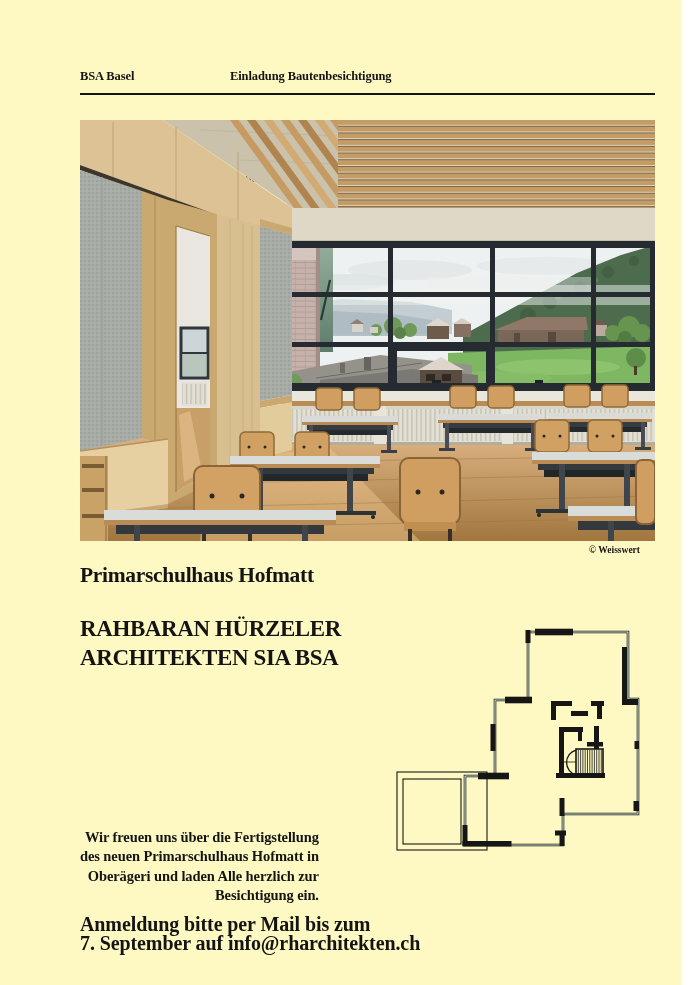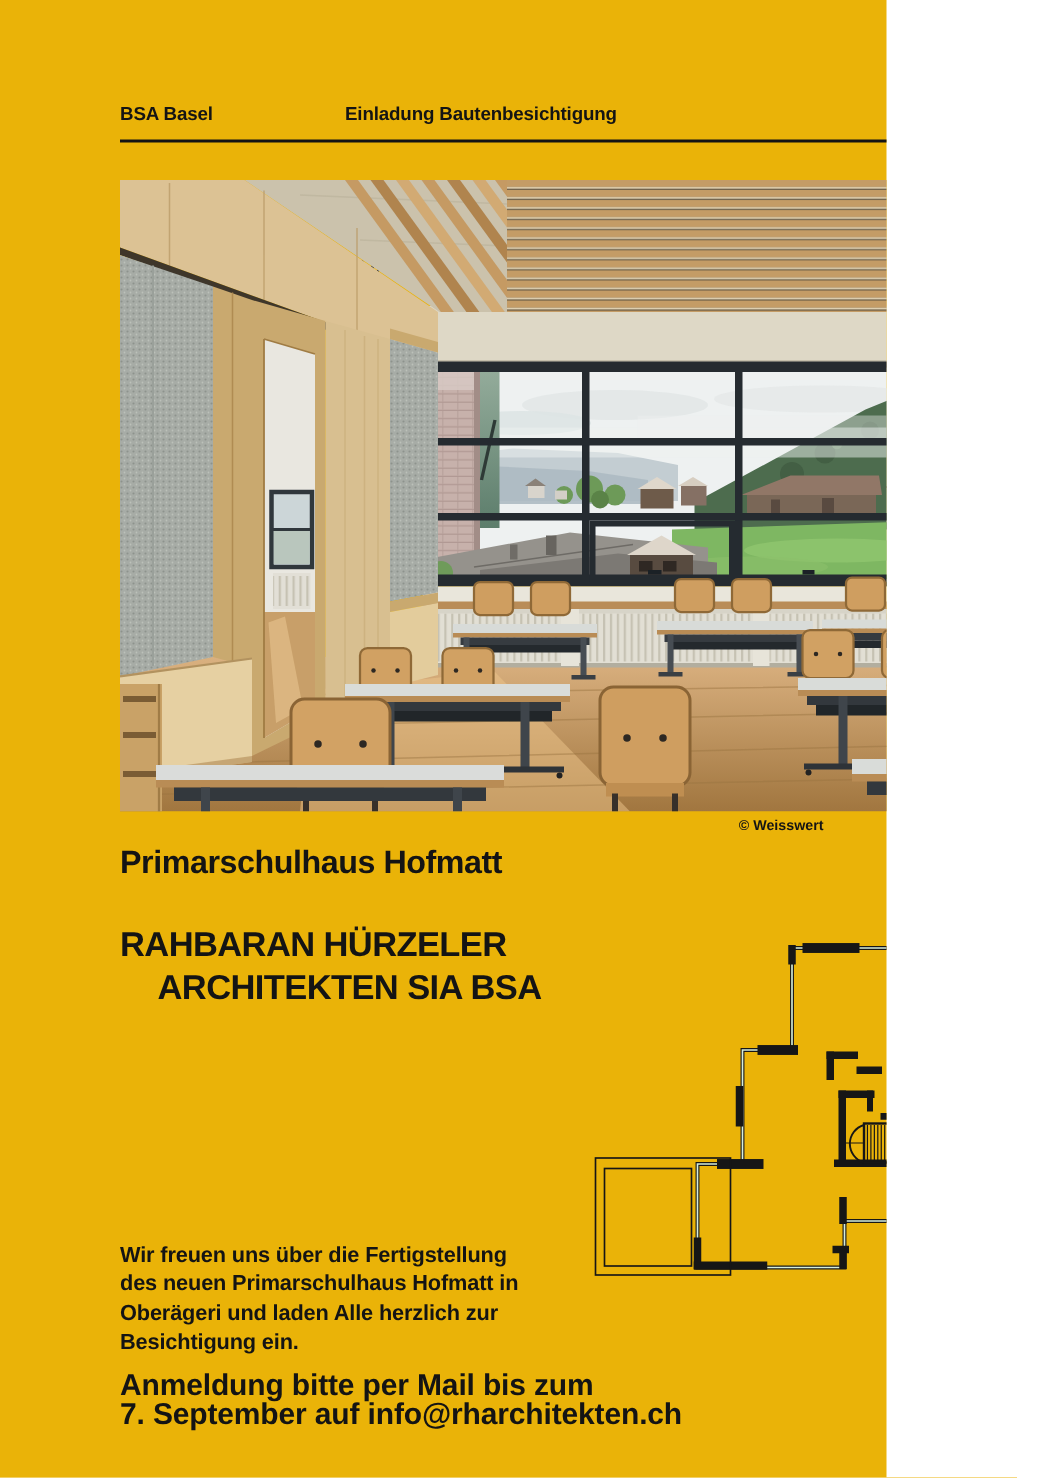--- a/index.html
+++ b/index.html
@@ -1,30 +1,30 @@
 <!DOCTYPE html>
 <html><head>
 <meta charset="utf-8">
 <style>
   html,body{margin:0;padding:0;}
   .page{
-    position:relative; width:591px; height:985px; overflow:hidden;
-    background:#eab308; color:#141414;
-    font-family:Liberation Sans, sans-serif;
+    position:relative; width:682px; height:985px; overflow:hidden;
+    background:#fef9c3; color:#141414;
+    font-family:Liberation Serif, serif;
     -webkit-font-smoothing:antialiased;
   }
   .abs{position:absolute;}
   .hdr{font-size:12.5px; font-weight:700; line-height:17px; letter-spacing:-0.1px; white-space:pre;}
   .rule{left:80px; top:93px; width:575px; height:2px; background:#141414;}
   .photo{left:80px; top:120px; width:575px; height:421px;}
   .credit{top:545px; right:42px; font-size:9.5px; font-weight:700; letter-spacing:0;text-align:center;}
   .title{left:80px; top:563px; font-size:21.5px; font-weight:600; letter-spacing:-0.3px; margin:0;}
   .architects{left:80px; top:615px; font-size:23px; font-weight:800; line-height:28.5px; letter-spacing:-0.4px; margin:0;}
   .details{left:80px; top:697px; font-size:20.5px; font-weight:700; line-height:28px; letter-spacing:-0.3px;}
-  .bodytext{left:80px; top:828px; font-size:14.5px; font-weight:700; line-height:19.3px; letter-spacing:-0.1px; margin:0;}
+  .bodytext{left:80px; top:828px; font-size:14.5px; font-weight:700; line-height:19.3px; letter-spacing:-0.1px; margin:0;text-align:right;}
   .signup{left:80px; top:915px; font-size:20px; font-weight:700; line-height:19.3px; letter-spacing:-0.1px; margin:0;}
   .email{color:inherit; text-decoration:none;}
   .plan{left:385px; top:615px;}
 </style>
 </head>
 <body>
 
 <div class="page">
 
   <header>
@@ -367,21 +367,21 @@
           </g>
     </g>
   </svg>
   </figure>
 
   <div class="abs credit">© Weisswert</div>
 
   <h1 class="abs title">Primarschulhaus Hofmatt</h1>
   <h2 class="abs architects">
     <span style="display:block;">RAHBARAN HÜRZELER</span>
-    <span style="display:block;margin-left:25px;">ARCHITEKTEN SIA BSA</span>
+    <span style="display:block;">ARCHITEKTEN SIA BSA</span>
   </h2>
 
 
   <svg class="abs plan" width="290" height="250" viewBox="0 0 290 250">
     <g>
       <path d="M143,17 H243 V84 H253 V199 H178 V230 H80 V161 H110 V85 H143 Z" fill="none" stroke="#161616" stroke-width="2.6"></path>
       <path d="M143,17 H243 V84 H253 V199 H178 V230 H80 V161 H110 V85 H143 Z" fill="none" stroke="#d6edda" stroke-width="1.1"></path>
     </g>
     <g fill="#161616">
       <rect x="150" y="13.7" width="38" height="6.6"></rect>

